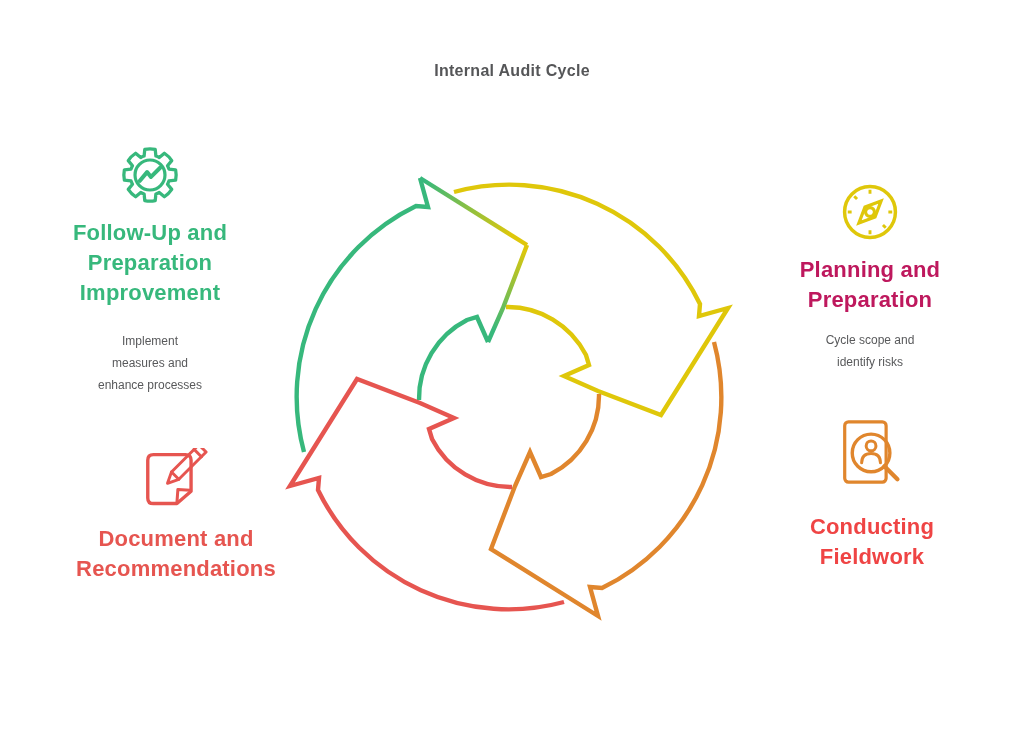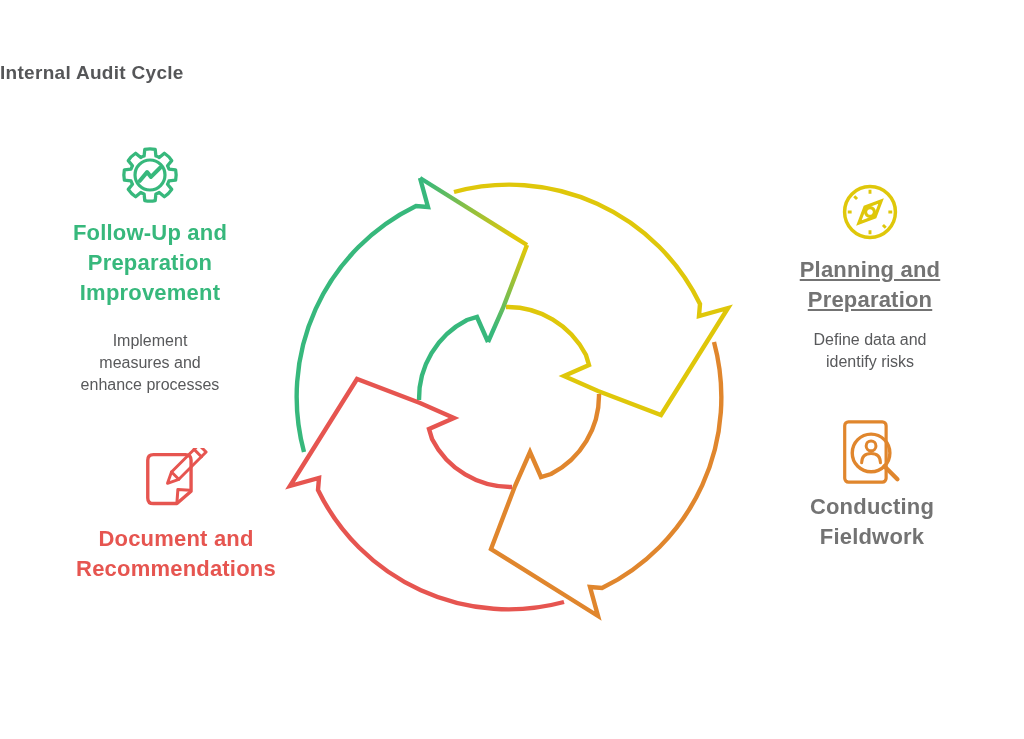--- a/index.html
+++ b/index.html
@@ -1,25 +1,25 @@
 <!DOCTYPE html>
 <html><head>
 <meta charset="utf-8">
 <style>
   html,body{margin:0;padding:0;background:#fff;}
   #stage{position:relative;width:1024px;height:739px;background:#ffffff;overflow:hidden;
          font-family:"Liberation Sans","DejaVu Sans",sans-serif;}
-  .page-title{position:absolute;left:0;top:62px;width:100%;text-align:left;
-              font-size:19px;font-weight:600;letter-spacing:.3px;color:#555658;}
+  .page-title{position:absolute;left:0;top:62px;width:100%;text-align:center;
+              font-size:16px;font-weight:600;letter-spacing:.3px;color:#555658;}
   #cycle{position:absolute;left:0;top:0;}
   .step{position:absolute;text-align:center;}
   .step .icon{display:block;margin:0 auto;}
   .step h2{margin:14px 0 0;font-size:22px;font-weight:bold;line-height:30px;
            white-space:pre-line;letter-spacing:.2px;}
-  .step p{margin:22px 0 0;font-size:16px;line-height:22px;color:#58595b;
+  .step p{margin:22px 0 0;font-size:12px;line-height:22px;color:#58595b;
           white-space:pre-line;}
 </style>
 </head>
 <body>
 
 <div id="stage">
 
   <div class="page-title">Internal Audit Cycle</div>
 
   <svg id="cycle" width="1024" height="739" viewBox="0 0 1024 739" fill="none" stroke-linejoin="miter" stroke-miterlimit="10">
@@ -63,23 +63,23 @@
   </div>
 
   <div class="step" style="left:748px;top:183px;width:244px;">
     <svg class="icon" width="58" height="58" viewBox="-30 -30 60 60" fill="none" stroke="#dfc70a" stroke-linejoin="miter" stroke-linecap="butt">
       <circle r="26.3" stroke-width="3.6"></circle>
       <path stroke-width="3" d="M 0,-23 L 0,-19 M 0,23 L 0,19 M -23,0 L -19,0 M 23,0 L 19,0
                M -16.3,-16.3 L -13.4,-13.4 M 16.3,16.3 L 13.4,13.4"></path>
       <path stroke-width="3.3" d="M 11.5,-11.5 L 5.2,5.2 L -11.5,11.5 L -5.2,-5.2 Z"></path>
       <circle r="4.6" stroke-width="3.3"></circle>
     </svg>
-    <h2 style="color:#737373;text-decoration:underline;">Planning and
+    <h2 style="color:#be185d;">Planning and
 Preparation</h2>
-    <p style="margin-top:14px;">Define data and
+    <p style="margin-top:14px;">Cycle scope and
 identify risks</p>
   </div>
 
   <div class="step" style="left:44px;top:448px;width:264px;">
     <svg class="icon" width="64" height="64" viewBox="-34 -32 68 68" fill="none" stroke="#e65550" stroke-linejoin="round" stroke-linecap="round">
       <path stroke-width="3.6" d="M -30,-19 Q -30,-25 -24,-25 L 10,-25 Q 16,-25 16,-19 L 16,14 L 1,27 L -24,27 Q -30,27 -30,21 Z"></path>
       <path stroke-width="3.2" d="M 15,13 L 2,12 L 1,26"></path>
       <g transform="translate(9,-12.5) rotate(45)" stroke-width="3.1">
         <path d="M -5.5,-27 L 5.5,-27 L 5.5,14 L -5.5,14 Z"></path>
         <path d="M -5.5,-20 L 5.5,-20"></path>
@@ -91,17 +91,17 @@
   </div>
 
   <div class="step" style="left:750px;top:420px;width:244px;">
     <svg class="icon" width="64" height="64" viewBox="-34 -34 68 68" fill="none" stroke="#e0862d" stroke-linejoin="round" stroke-linecap="round">
       <rect x="-29" y="-32" width="44" height="64" rx="4" stroke-width="3.4"></rect>
       <circle cx="-1" cy="1" r="20" stroke-width="3.6"></circle>
       <circle cx="-1" cy="-6.5" r="5.2" stroke-width="3.2"></circle>
       <path stroke-width="3.2" d="M -11,11.5 Q -11,1.5 -1,1.5 Q 9,1.5 9,11.5"></path>
       <path stroke-width="4.6" d="M 13.2,15.2 L 27,29"></path>
     </svg>
-    <h2 style="color:#737373;margin-top:8px;text-align:center;">Conducting
+    <h2 style="color:#ef4444;margin-top:28px;text-align:center;">Conducting
 Fieldwork</h2>
   </div>
 
 </div>
 
 </body></html>

